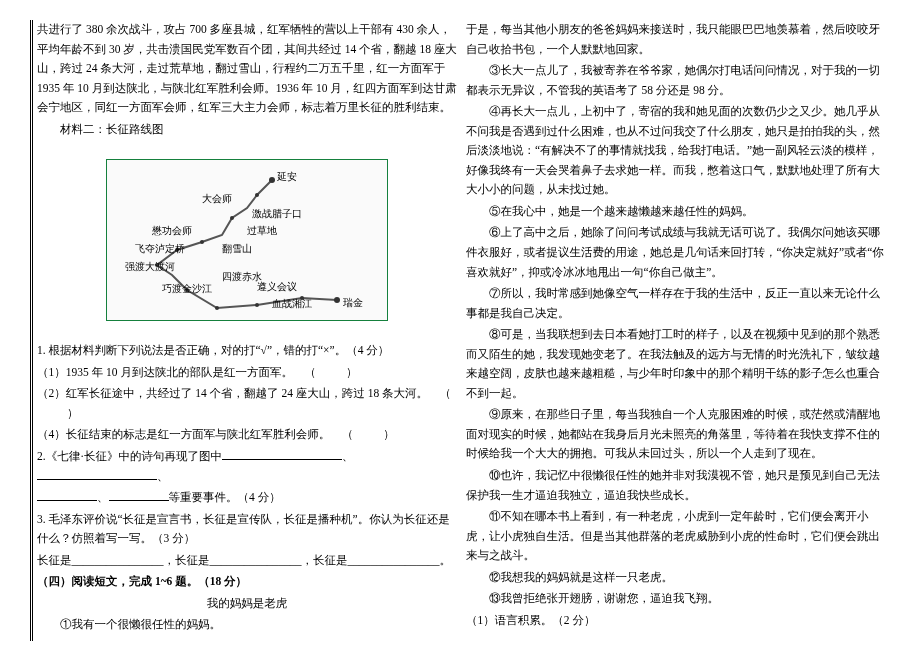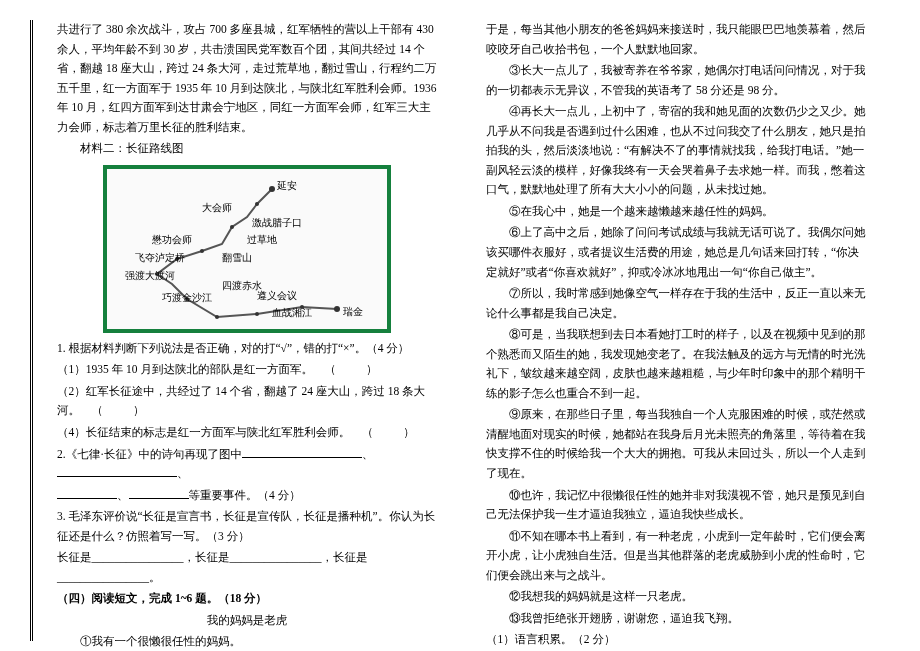--- a/index.html
+++ b/index.html
@@ -16,35 +16,35 @@
   .page {
     display: flex;
     flex-direction: row;
     width: 100%;
     height: 100%;
     box-sizing: border-box;
     padding: 20px 30px 10px 30px;
   }
   .col {
     flex: 1;
-    padding: 0 24px;
+    padding: 0 4px;
     line-height: 1.7;
     font-size: 11.5px;
   }
   .col-left { border-left: 3px double #000; border-right: 1px solid transparent; }
   .col-right { }
   p { margin: 0 0 2px 0; }
   .indent { text-indent: 2em; }
   .bold { font-weight: bold; }
   .center { text-align: center; }
   .map-box {
-    border: 4px solid #15803d;
+    border: 1px solid #15803d;
     width: 280px;
     height: 160px;
-    margin: 6px auto;
+    margin: 20px auto;
     position: relative;
     background: #fafafa;
     font-size: 10px;
   }
   .map-label { position: absolute; white-space: nowrap; }
   .map-path {
     position: absolute; inset: 0;
   }
   .blank {
     display: inline-block;

